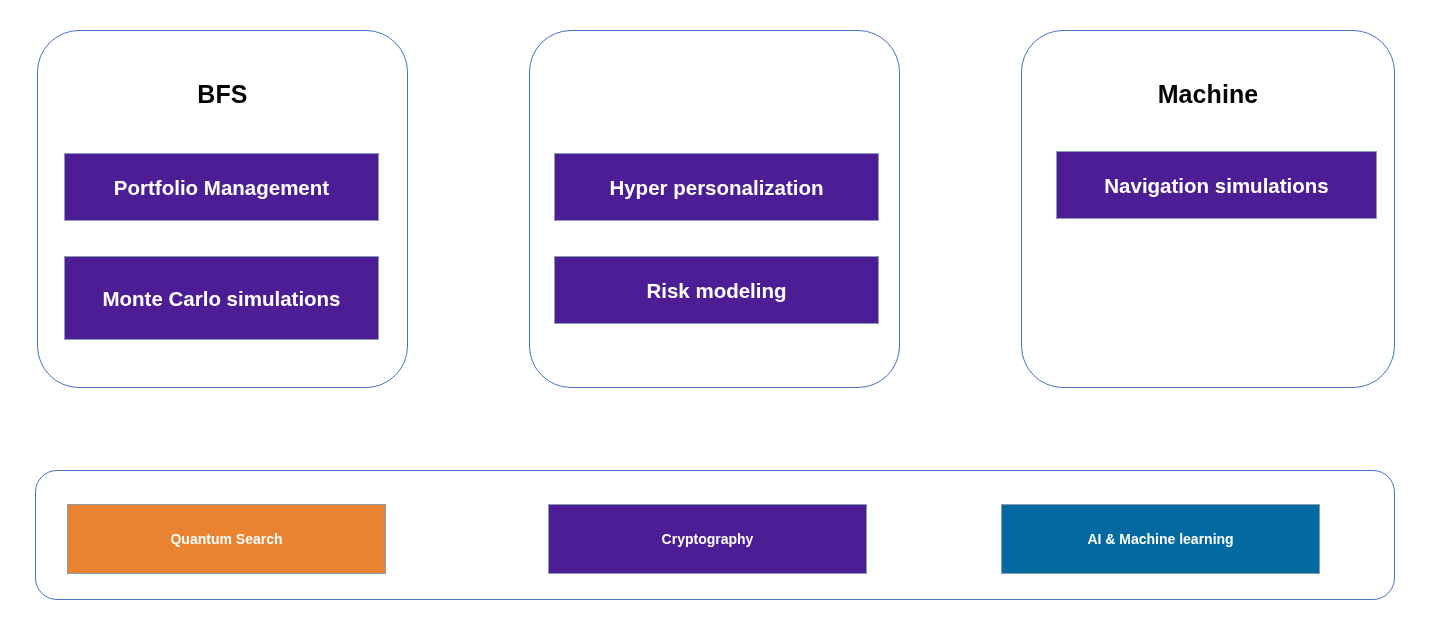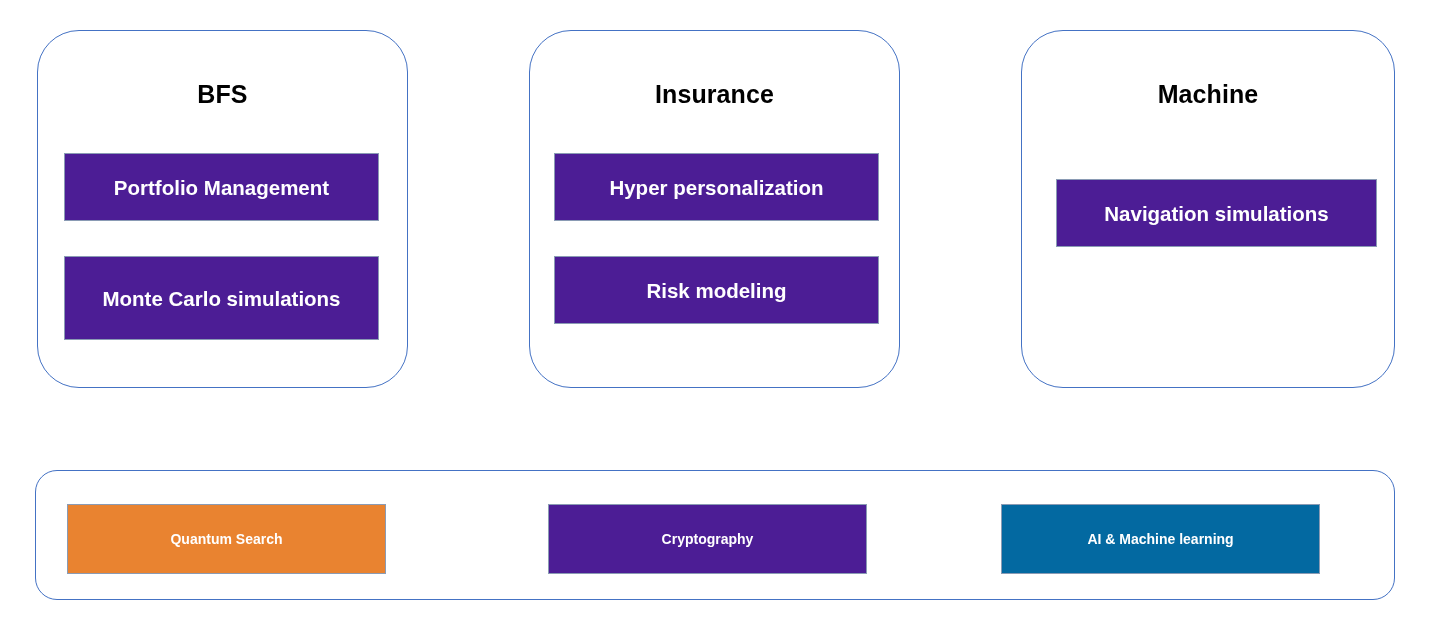--- a/index.html
+++ b/index.html
@@ -73,21 +73,21 @@
     padding: 2px 20px;
   }
 
   
   .c0 .item-box.b0 { left: 26px; width: 315px; top: 122px; height: 68px; }
   .c0 .item-box.b1 { left: 26px; width: 315px; top: 225px; height: 84px; }
   
   .c1 .item-box.b0 { left: 24px; width: 325px; top: 122px; height: 68px; text-align: right; }
   .c1 .item-box.b1 { left: 24px; width: 325px; top: 225px; height: 68px; }
   
-  .c2 .item-box.b0 { left: 34px; width: 321px; top: 120px; height: 68px; margin-top: 28px; }
+  .c2 .item-box.b0 { left: 34px; width: 321px; top: 120px; height: 68px; }
   .c2 .item-box.b1 { left: 34px; width: 321px; top: 223px; height: 68px; }
 
   
   .foundation-bar {
     position: absolute;
     left: 35px;
     top: 470px;
     width: 1360px;
     height: 130px;
     background: #ffffff;
@@ -123,21 +123,20 @@
 
   <div class="domain-row">
 
     <div class="domain-card c0">
       <div class="card-title">BFS</div>
       <div class="item-box b0">Portfolio Management</div>
       <div class="item-box b1">Monte Carlo simulations</div>
     </div>
 
     <div class="domain-card c1">
-      <div class="card-title">Insurance</div>
       <div class="item-box b0">Hyper personalization</div>
       <div class="item-box b1">Risk modeling</div>
     </div>
 
     <div class="domain-card c2">
       <div class="card-title">Machine</div>
       <div class="item-box b0">Navigation simulations</div>
     </div>
 
   </div>

